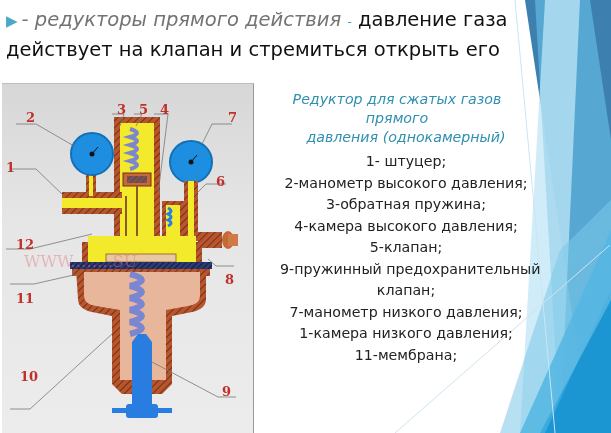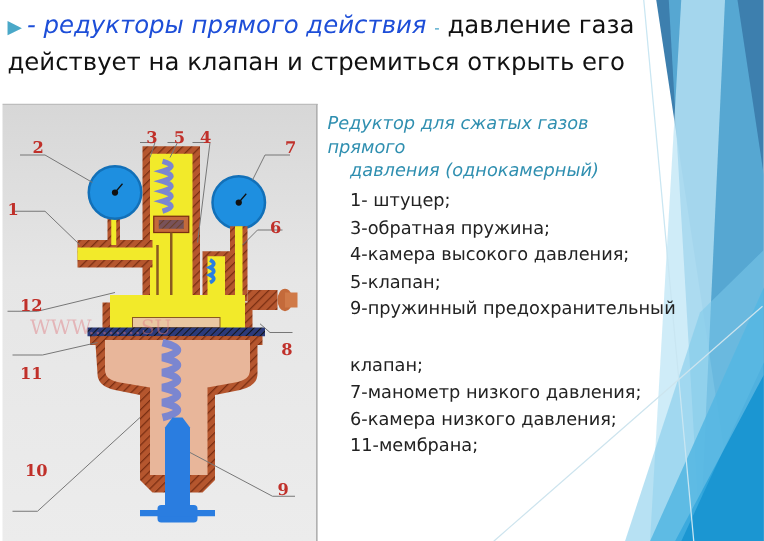--- a/index.html
+++ b/index.html
@@ -1,29 +1,29 @@
 <!DOCTYPE html>
 <html><head>
 <meta charset="utf-8">
 <style>
   html, body { margin:0; padding:0; }
   body { width:611px; height:433px; overflow:hidden; background:#ffffff; position:relative; font-family:"DejaVu Sans", sans-serif; }
   .deco { position:absolute; inset:0; pointer-events:none; }
   .title { position:absolute; left:6px; top:6px; width:590px; font-size:19.5px; line-height:28px; color:#111; }
   .title .arrow { color:#4aa8c8; font-size:15px; margin-right:4px; }
-  .title .hl { color:#1d4ed8; font-style:italic; }
+  .title .hl { color:#737373; font-style:italic; }
   .title .sep { color:#3a9fc5; font-size:12px; }
   .panel { position:absolute; left:2px; top:83px; width:251px; height:350px; background:linear-gradient(180deg,#d7d7d7 0%,#e6e6e6 40%,#ececec 100%); border-top:1px solid #bdbdbd; border-right:1px solid #999; }
   .panel svg { position:absolute; left:0; top:0; }
-  .legend { position:absolute; left:262px; top:90px; width:270px; color:#222; font-size:14.2px; }
+  .legend { position:absolute; left:262px; top:90px; width:270px; color:#222; font-size:14.2px;text-align:center; }
   .legend .head { color:#2f8fb0; font-style:italic; font-size:14.2px; line-height:19px; }
   .legend .head2 { padding-left:18px; }
   .legend ul { list-style:none; margin:4px 0 0 0; padding:0 0 0 18px; }
   .legend li { line-height:21.5px; white-space:nowrap; }
-  .legend li.gap { margin-top:24px; }
+  .legend li.gap { margin-top:0; }
   .lbl { font-family:"DejaVu Serif", serif; font-weight:bold; fill:#c0302a; font-size:13px; }
 </style>
 </head>
 <body>
 
 <svg class="deco" width="611" height="433" viewBox="0 0 611 433">
   <polygon points="525,0 611,0 611,433 590,433" fill="#3d7fae"></polygon>
   <polygon points="535,0 590,0 611,140 611,433 560,433" fill="#5aaed8" opacity="0.85"></polygon>
   <polygon points="545,0 580,0 560,433 520,433" fill="#bfe6f6" opacity="0.75"></polygon>
   <polygon points="611,230 611,433 520,433" fill="#2aa3da" opacity="0.9"></polygon>
@@ -133,22 +133,23 @@
     <text class="lbl" x="14" y="219">11</text>
     <text class="lbl" x="14" y="165">12</text>
   </svg>
 </div>
 
 <div class="legend">
   <div class="head">Редуктор для сжатых газов прямого</div>
   <div class="head head2">давления  (однокамерный)</div>
   <ul>
     <li>1- штуцер;</li>
+    <li>2-манометр высокого давления;</li>
     <li>3-обратная пружина;</li>
     <li>4-камера высокого давления;</li>
     <li>5-клапан;</li>
     <li>9-пружинный предохранительный</li>
     <li class="gap">клапан;</li>
     <li>7-манометр низкого давления;</li>
-    <li>6-камера низкого давления;</li>
+    <li>1-камера низкого давления;</li>
     <li>11-мембрана;</li>
   </ul>
 </div>
 
 </body></html>

